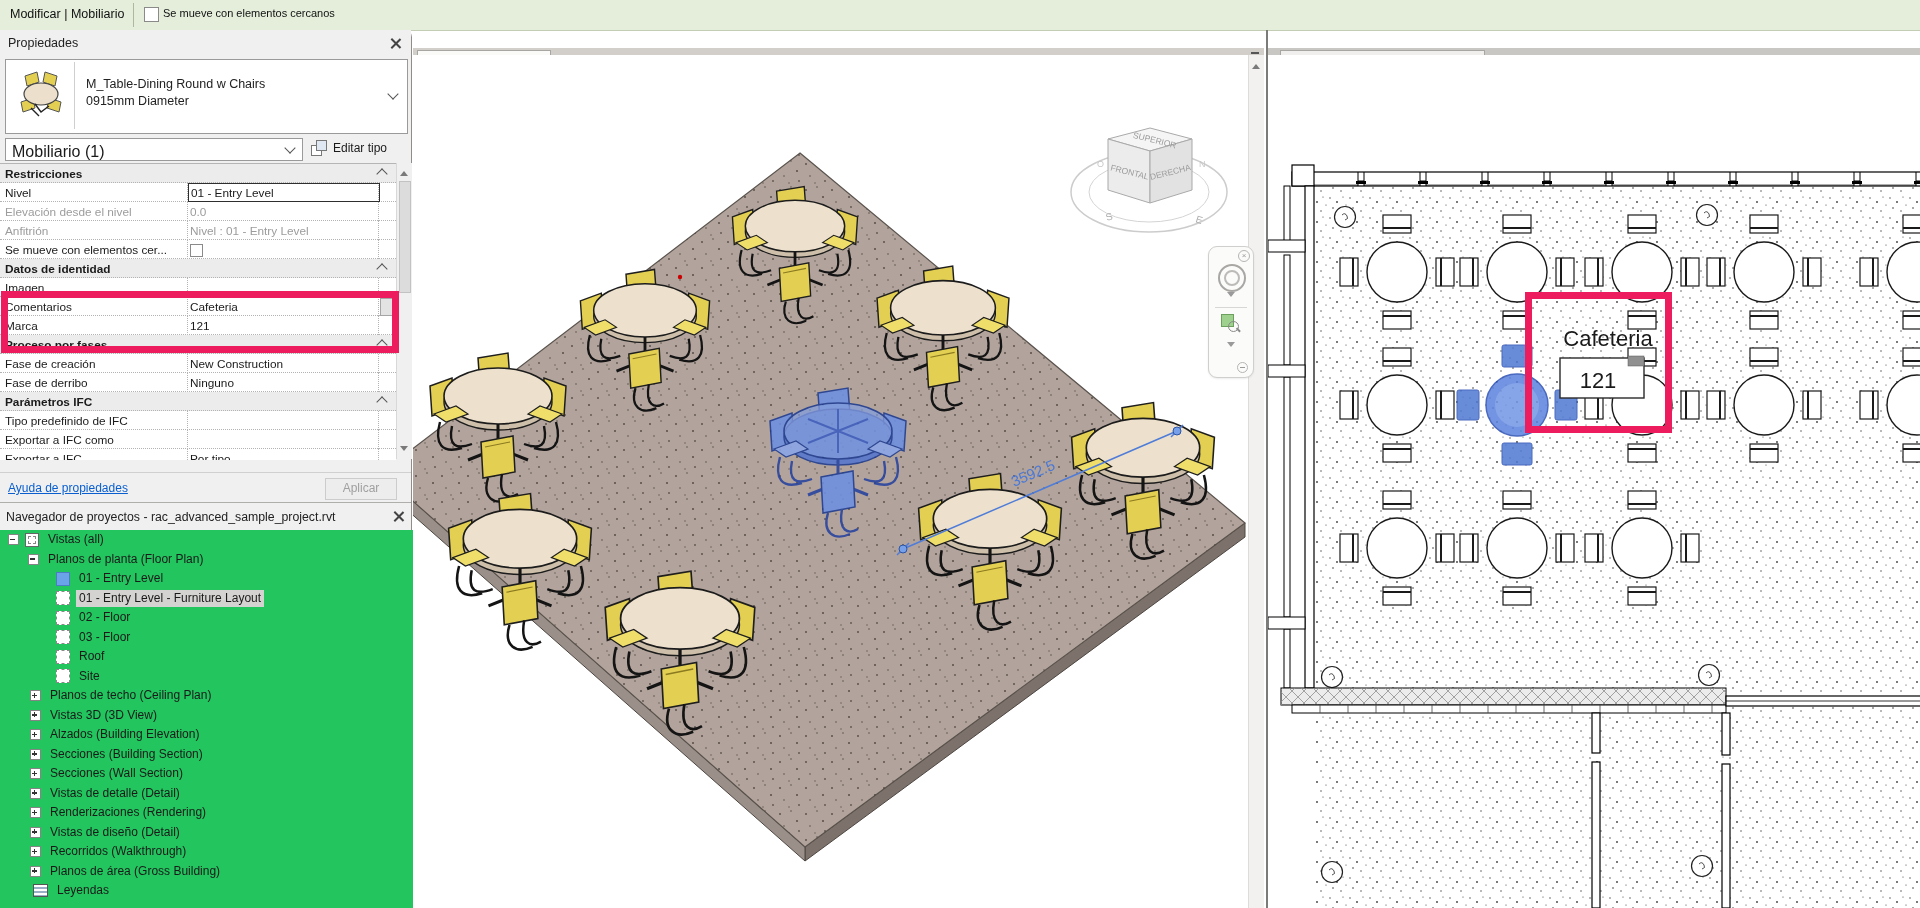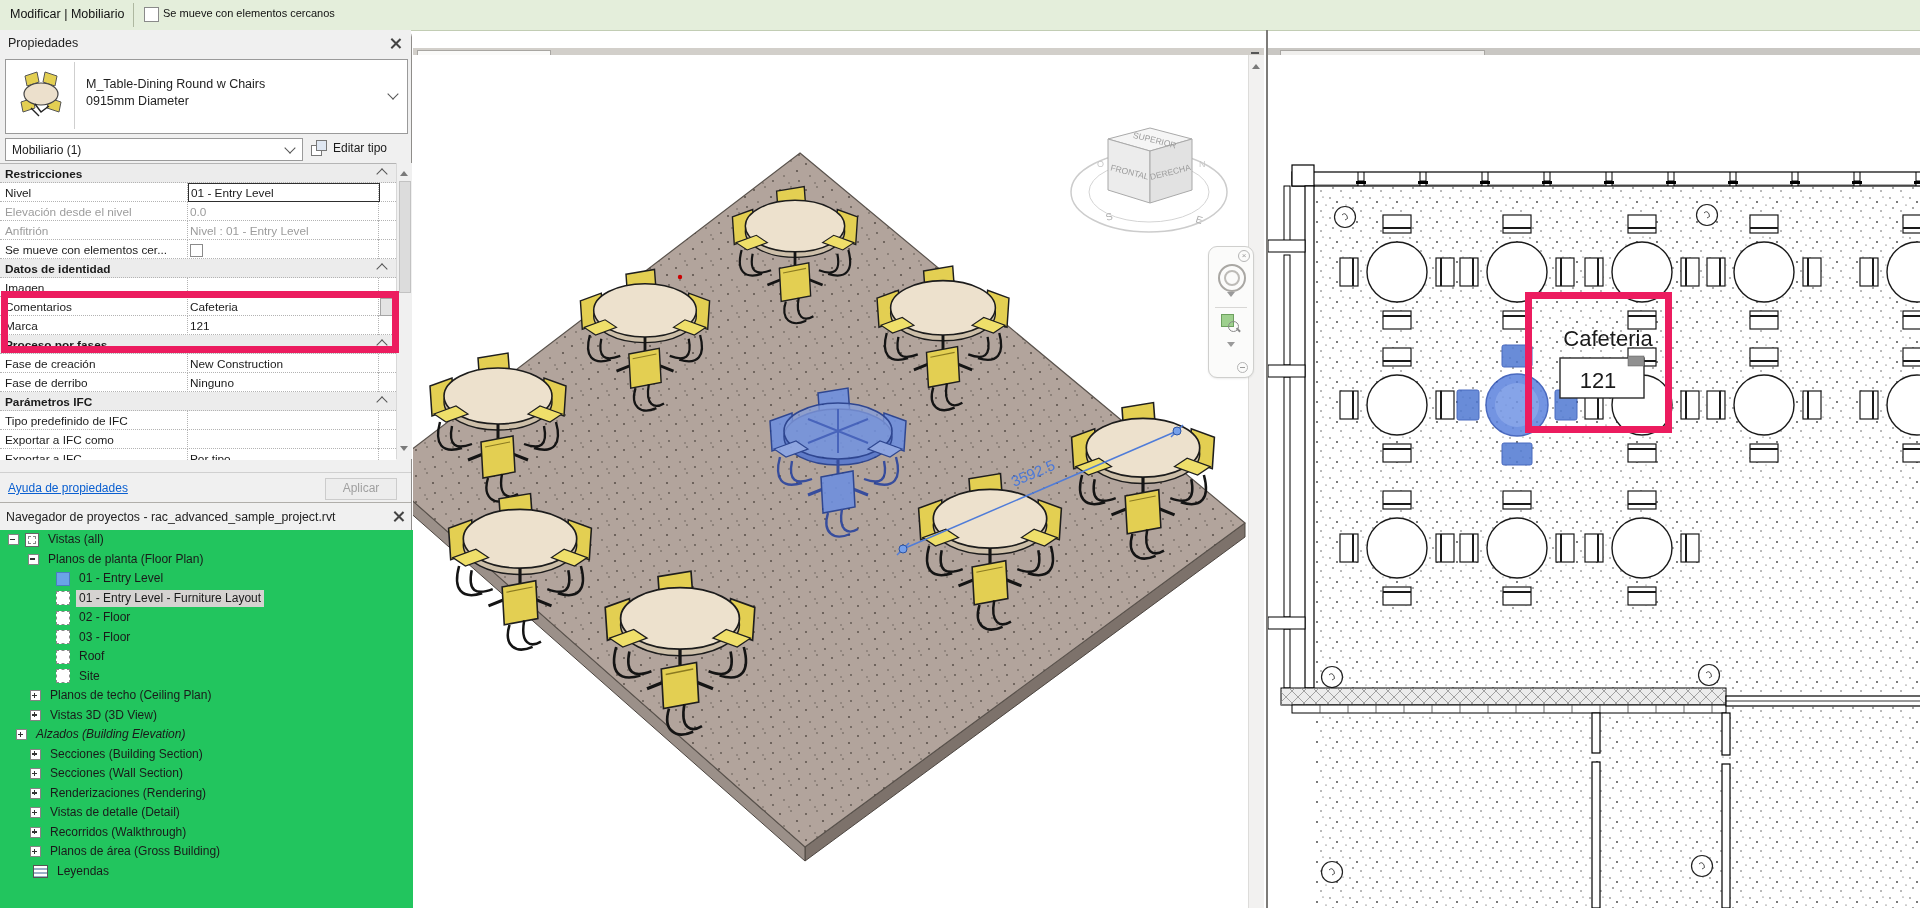--- a/index.html
+++ b/index.html
@@ -19,21 +19,21 @@
   .ptitle .t{position:absolute;left:8px;top:6px;font-size:12.5px;color:#222;}
   .xicn{position:absolute;width:11px;height:11px;}
   .xicn:before,.xicn:after{content:"";position:absolute;left:5px;top:-1px;width:1.5px;height:13px;background:#444;}
   .xicn:before{transform:rotate(45deg);}.xicn:after{transform:rotate(-45deg);}
   .typesel{position:absolute;left:5px;top:29px;width:401px;height:73px;background:#fff;border:1px solid #9a9a9a;}
   .thumb{position:absolute;left:2px;top:2px;width:66px;height:67px;border-right:1px solid #cfcfcf;background:#fff;}
   .tsname{position:absolute;left:80px;top:16px;font-size:12.5px;color:#222;line-height:17px;}
   .cvd{display:inline-block;width:7px;height:7px;border-left:1.5px solid #555;border-bottom:1.5px solid #555;transform:rotate(-45deg);}
   .cvu{display:inline-block;width:7px;height:7px;border-left:1.5px solid #555;border-top:1.5px solid #555;transform:rotate(45deg);}
   .combo{position:absolute;left:5px;top:108px;width:296px;height:21px;background:#fff;border:1px solid #9a9a9a;}
-  .combo .v{position:absolute;left:6px;top:4px;font-size:12px;}
+  .combo .v{position:absolute;left:6px;top:4px;font-size:16px;}
   .edittype{position:absolute;left:307px;top:106px;width:100px;height:24px;cursor:default;}
   .edittype .lbl{position:absolute;left:26px;top:5px;font-size:12px;}
   .et-ic{position:absolute;left:4px;top:4px;width:16px;height:16px;}
   .et-ic .r1{position:absolute;left:0;top:5px;width:9px;height:9px;background:#fff;border:1px solid #777;}
   .et-ic .r2{position:absolute;left:5px;top:0;width:9px;height:9px;background:#dfe7f2;border:1px solid #777;}
   
   .pgrid{position:absolute;left:0;top:133px;width:396px;height:296px;background:#fff;overflow:hidden;border-top:1px solid #b5b5b5;}
   .pr{position:relative;height:19px;border-bottom:1px dotted #b3b3b3;background:#fff;box-sizing:border-box;}
   .pr.hd{background:#ececec;}
   .pl{position:absolute;left:5px;top:3px;width:180px;font-size:11.8px;white-space:nowrap;overflow:hidden;}
@@ -257,25 +257,26 @@
         <div class="tr" style="padding-left:8px;"><span class="exp"></span><span class="ico-views"></span><span class="lblwrap">Vistas (all)</span></div>
         <div class="tr" style="padding-left:28px;"><span class="exp"></span><span class="lblwrap">Planos de planta (Floor Plan)</span></div>
         <div class="tr" style="padding-left:56px;"><span class="ico-plan blue"></span><span class="lblwrap">01 - Entry Level</span></div>
         <div class="tr selrow" style="padding-left:56px;"><span class="ico-plan"></span><span class="lblwrap">01 - Entry Level - Furniture Layout</span></div>
         <div class="tr" style="padding-left:56px;"><span class="ico-plan"></span><span class="lblwrap">02 - Floor</span></div>
         <div class="tr" style="padding-left:56px;"><span class="ico-plan"></span><span class="lblwrap">03 - Floor</span></div>
         <div class="tr" style="padding-left:56px;"><span class="ico-plan"></span><span class="lblwrap">Roof</span></div>
         <div class="tr" style="padding-left:56px;"><span class="ico-plan"></span><span class="lblwrap">Site</span></div>
         <div class="tr" style="padding-left:30px;"><span class="exp plus"></span><span class="lblwrap">Planos de techo (Ceiling Plan)</span></div>
         <div class="tr" style="padding-left:30px;"><span class="exp plus"></span><span class="lblwrap">Vistas 3D (3D View)</span></div>
-        <div class="tr" style="padding-left:16px;font-style:italic;"><span class="exp plus"></span><span class="lblwrap">Alzados (Building Elevation)</span></div>
+        <div class="tr" style="padding-left:30px;"><span class="exp plus"></span><span class="lblwrap">Alzados (Building Elevation)</span></div>
         <div class="tr" style="padding-left:30px;"><span class="exp plus"></span><span class="lblwrap">Secciones (Building Section)</span></div>
         <div class="tr" style="padding-left:30px;"><span class="exp plus"></span><span class="lblwrap">Secciones (Wall Section)</span></div>
+        <div class="tr" style="padding-left:30px;"><span class="exp plus"></span><span class="lblwrap">Vistas de detalle (Detail)</span></div>
         <div class="tr" style="padding-left:30px;"><span class="exp plus"></span><span class="lblwrap">Renderizaciones (Rendering)</span></div>
-        <div class="tr" style="padding-left:30px;"><span class="exp plus"></span><span class="lblwrap">Vistas de detalle (Detail)</span></div>
+        <div class="tr" style="padding-left:30px;"><span class="exp plus"></span><span class="lblwrap">Vistas de diseño (Detail)</span></div>
         <div class="tr" style="padding-left:30px;"><span class="exp plus"></span><span class="lblwrap">Recorridos (Walkthrough)</span></div>
         <div class="tr" style="padding-left:30px;"><span class="exp plus"></span><span class="lblwrap">Planos de área (Gross Building)</span></div>
         <div class="tr" style="padding-left:33px;"><span class="ico-legend"></span><span class="lblwrap">Leyendas</span></div>
       </div>
     </div>
   </div>
 
   <div class="abs hlbox" style="left:1px;top:291px;width:384px;height:48px;"></div>
 
   <div class="abs win3d">

